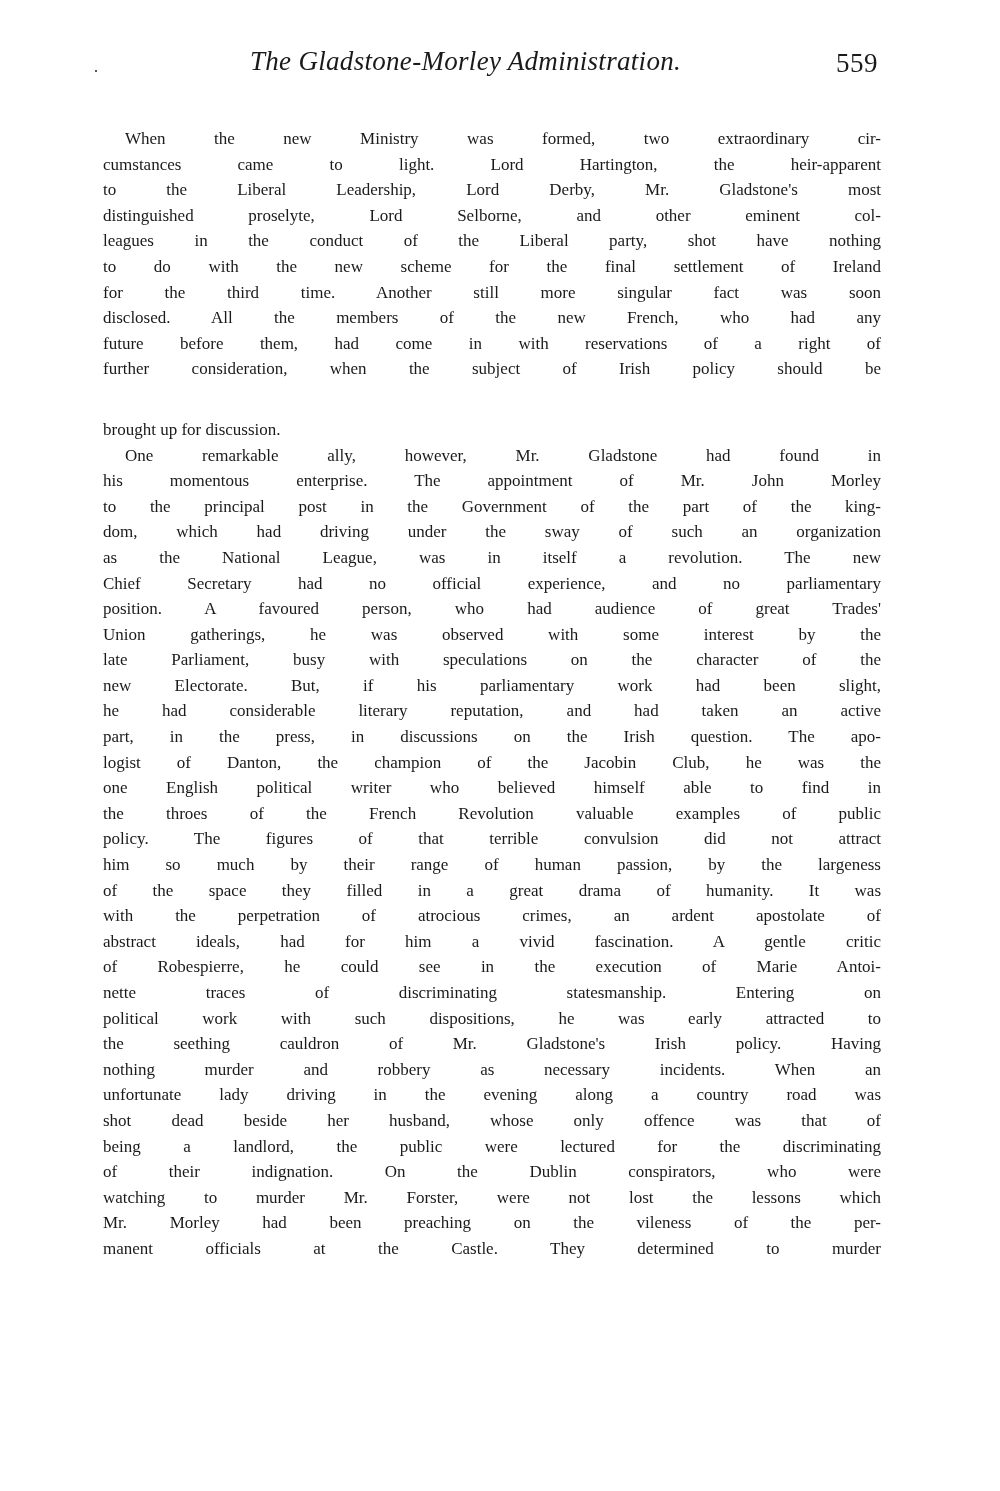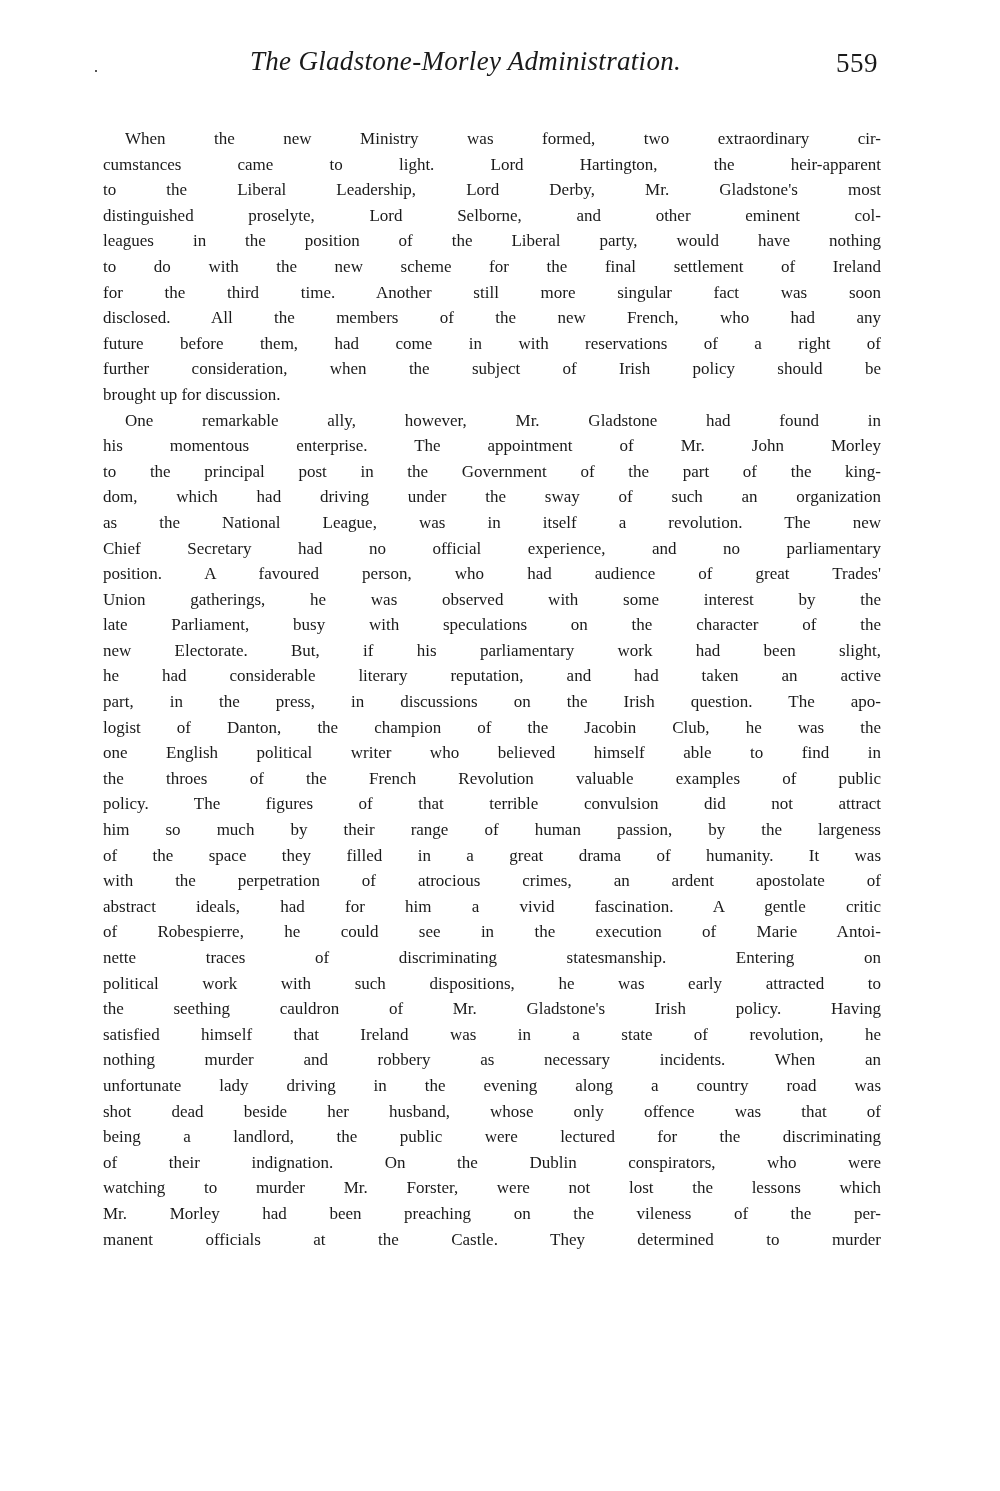--- a/index.html
+++ b/index.html
@@ -21,40 +21,40 @@
   }
   .mark { position: absolute; left: 95px; top: 70px; width: 2px; height: 2px; background: #555; }
   .body-text {
     position: absolute; left: 103px; top: 126px; width: 778px;
   }
   .line {
     display: block; height: 25.6px; line-height: 25.6px; font-size: 17px;
     white-space: nowrap; text-align: justify; text-align-last: justify;
     overflow: visible;
   }
-  .line.last { text-align-last: left; }
+  .line.last { text-align-last: left; margin-top: 35px; }
   .line.indent { padding-left: 22px; }
 </style>
 </head>
 <body>
 
 <div class="page">
   <div class="mark"></div>
   <div class="header">
     <span class="running-title">The Gladstone-Morley Administration.</span>
     <span class="page-number">559</span>
   </div>
 
   <div class="body-text">
     <div>
       <span class="line indent">When the new Ministry was formed, two extraordinary cir-</span>
       <span class="line">cumstances came to light.  Lord Hartington, the heir-apparent</span>
       <span class="line">to the Liberal Leadership, Lord Derby, Mr. Gladstone's most</span>
       <span class="line">distinguished proselyte, Lord Selborne, and other eminent col-</span>
-      <span class="line">leagues in the position of the Liberal party, would have nothing</span>
+      <span class="line">leagues in the conduct of the Liberal party, shot have nothing</span>
       <span class="line">to do with the new scheme for the final settlement of Ireland</span>
       <span class="line">for the third time.  Another still more singular fact was soon</span>
       <span class="line">disclosed.  All the members of the new French, who had any</span>
       <span class="line">future before them, had come in with reservations of a right of</span>
       <span class="line">further consideration, when the subject of Irish policy should be</span>
       <span class="line last">brought up for discussion.</span>
     </div>
     <div>
       <span class="line indent">One remarkable ally, however, Mr. Gladstone had found in</span>
       <span class="line">his momentous enterprise.  The appointment of Mr. John Morley</span>
@@ -73,21 +73,20 @@
       <span class="line">the throes of the French Revolution valuable examples of public</span>
       <span class="line">policy.  The figures of that terrible convulsion did not attract</span>
       <span class="line">him so much by their range of human passion, by the largeness</span>
       <span class="line">of the space they filled in a great drama of humanity.  It was</span>
       <span class="line">with the perpetration of atrocious crimes, an ardent apostolate of</span>
       <span class="line">abstract ideals, had for him a vivid fascination.  A gentle critic</span>
       <span class="line">of Robespierre, he could see in the execution of Marie Antoi-</span>
       <span class="line">nette traces of discriminating statesmanship.  Entering on</span>
       <span class="line">political work with such dispositions, he was early attracted to</span>
       <span class="line">the seething cauldron of Mr. Gladstone's Irish policy.  Having</span>
-      <span class="line">satisfied himself that Ireland was in a state of revolution, he</span>
       <span class="line">nothing murder and robbery as necessary incidents.  When an</span>
       <span class="line">unfortunate lady driving in the evening along a country road was</span>
       <span class="line">shot dead beside her husband, whose only offence was that of</span>
       <span class="line">being a landlord, the public were lectured for the discriminating</span>
       <span class="line">of their indignation.  On the Dublin conspirators, who were</span>
       <span class="line">watching to murder Mr. Forster, were not lost the lessons which</span>
       <span class="line">Mr. Morley had been preaching on the vileness of the per-</span>
       <span class="line">manent officials at the Castle.  They determined to murder</span>
     </div>
   </div>

